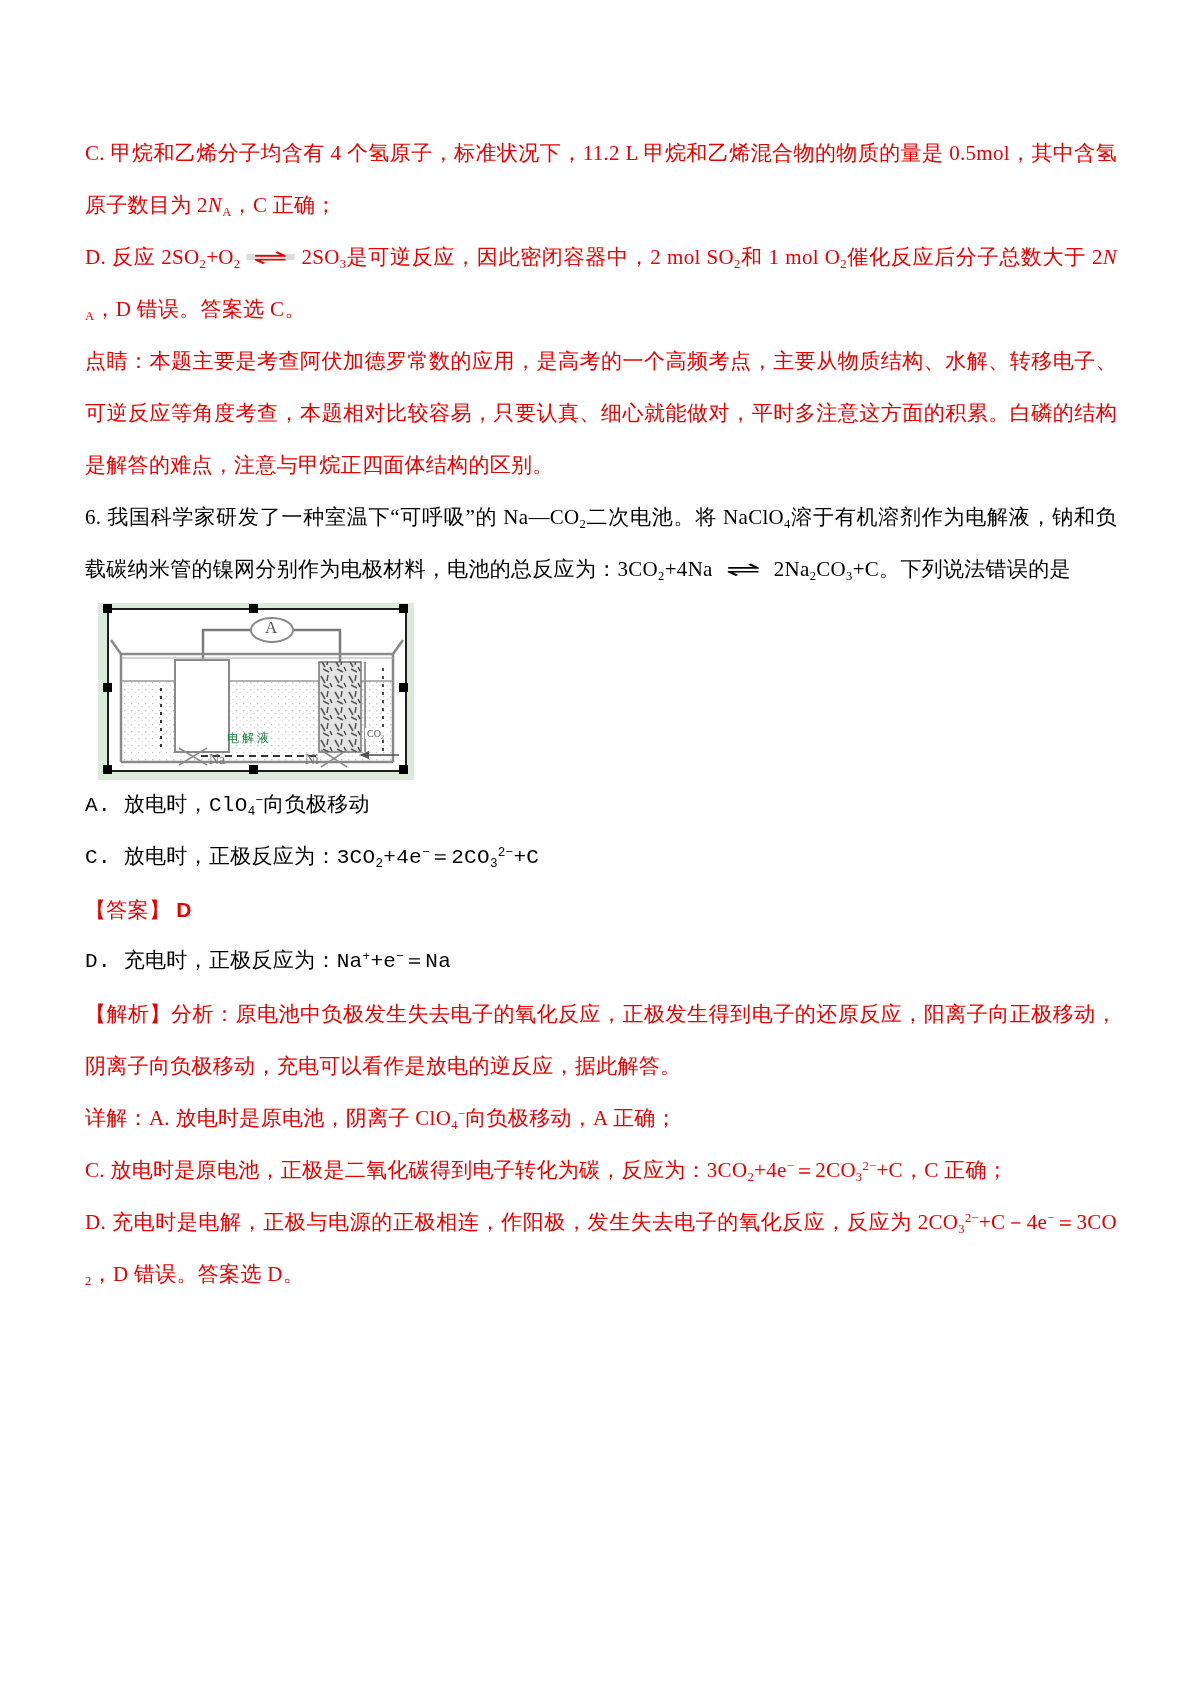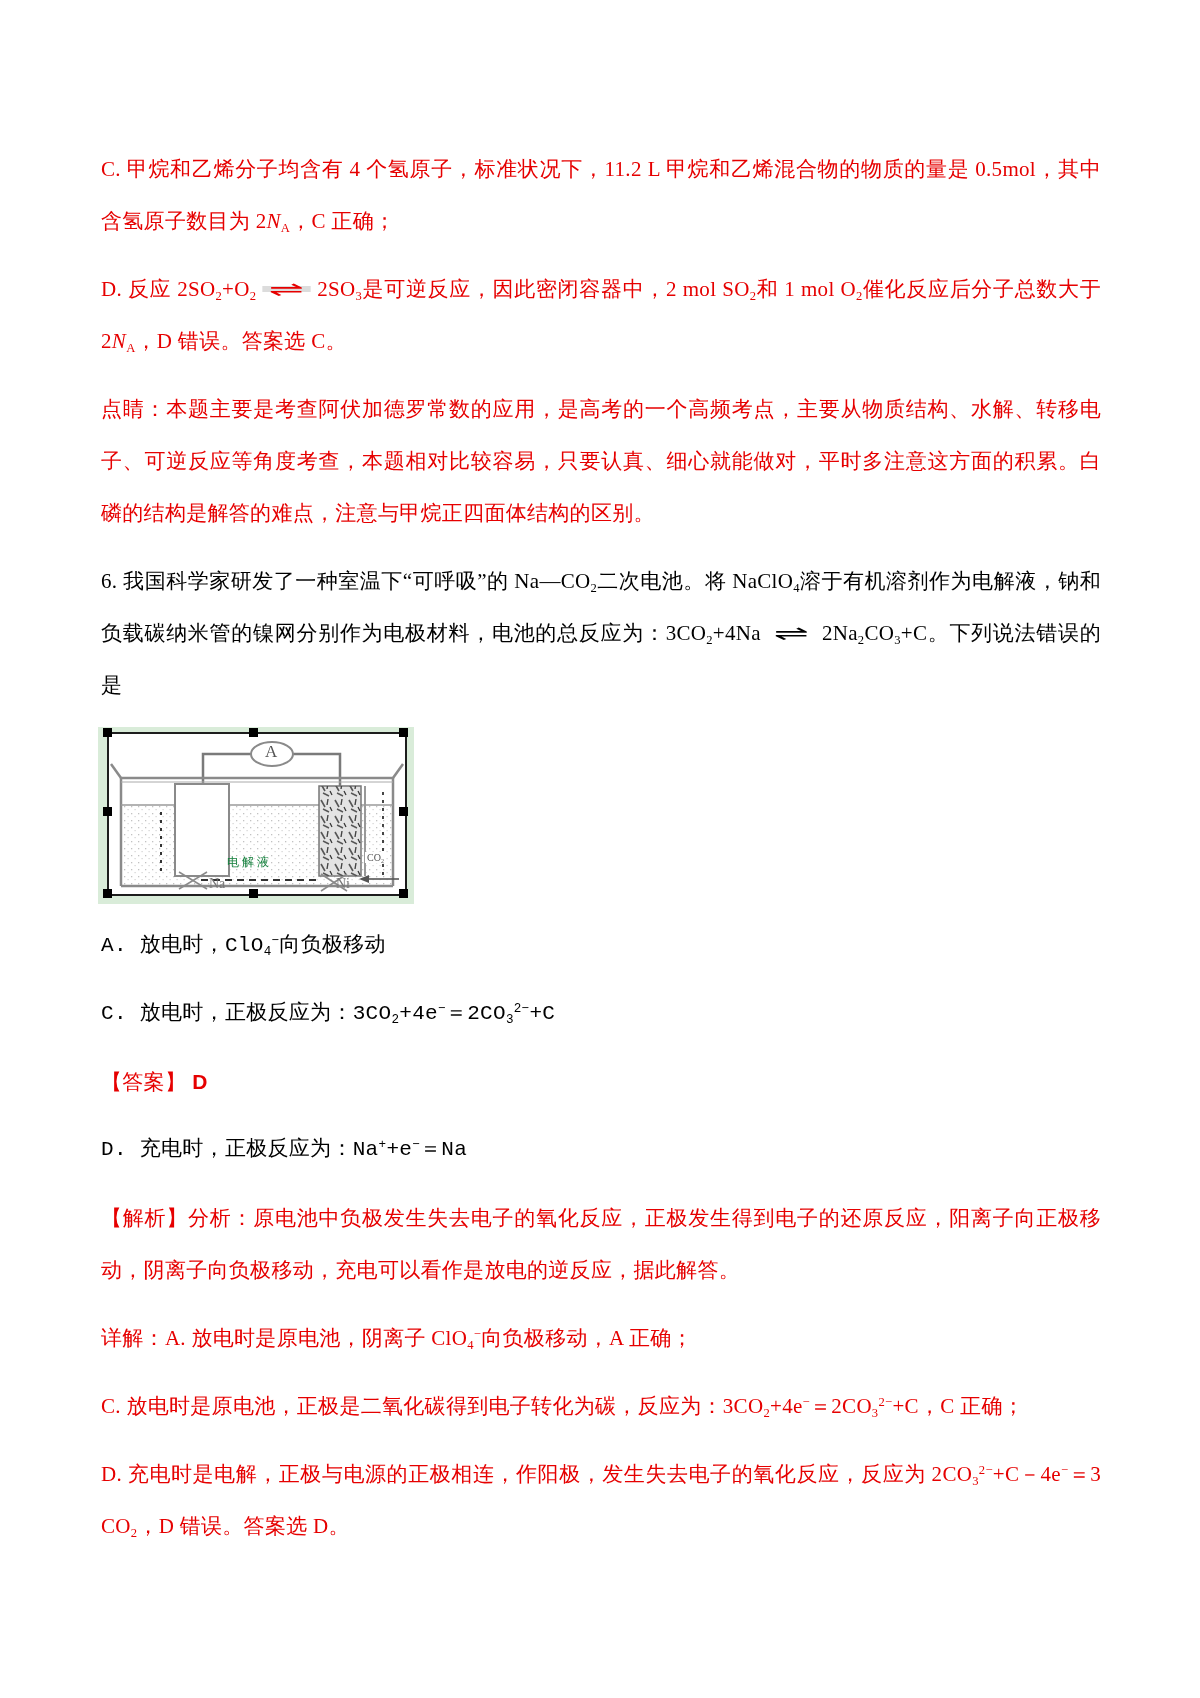--- a/index.html
+++ b/index.html
@@ -11,21 +11,21 @@
     overflow:hidden;
     font-family:"Liberation Serif","DejaVu Serif",serif;
   }
   .content{
     position:absolute;
     left:85px;
     top:127px;
     width:1032px;
   }
   p.ln{
-    margin:16px;
+    margin:0;
     font-size:21px;
     line-height:52px;
     text-align:justify;
     letter-spacing:0.3px;
     word-break:break-all;
   }
   .red{color:var(--red,#e60000);}
   .black{color:var(--black,#000000);}
   sub{font-size:0.60em;vertical-align:-0.28em;line-height:0;}
   sup{font-size:0.60em;vertical-align:0.55em;line-height:0;}
@@ -78,21 +78,21 @@
   .h-sw{left:5px;top:162px;} .h-s{left:151px;top:162px;} .h-se{left:301px;top:162px;}
   .lbl{
     position:absolute;
     color:#777;
     font-family:"Liberation Serif","DejaVu Serif",serif;
     white-space:nowrap;
   }
   .lbl-ammeter{left:156px;top:8px;font-size:17px;color:#555;}
   .lbl-elec{left:118px;top:120px;font-size:12px;letter-spacing:3px;color:#15803d;}
   .lbl-na{left:100px;top:142px;font-size:14px;color:#777;}
-  .lbl-ni{left:196px;top:142px;font-size:14px;color:#777;margin-left:31px;}
+  .lbl-ni{left:196px;top:142px;font-size:14px;color:#777;}
   .lbl-gas{left:256px;top:118px;font-size:10px;color:#555;background:#fff;padding:0 2px;}
 </style>
 </head>
 <body>
 
 <div class="page">
   <div class="content">
 
     <p class="ln red">C. 甲烷和乙烯分子均含有 4 个氢原子，标准状况下，11.2 L 甲烷和乙烯混合物的物质的量是 0.5mol，其中含氢原子数目为 2<i>N</i><sub>A</sub>，C 正确；</p>
     <p class="ln red">D. 反应 2SO<sub>2</sub>+O<sub>2</sub><span class="eq eqbox">⇌</span>2SO<sub>3</sub>是可逆反应，因此密闭容器中，2 mol SO<sub>2</sub>和 1 mol O<sub>2</sub>催化反应后分子总数大于 2<i>N</i><sub>A</sub>，D 错误。答案选 C。</p>

